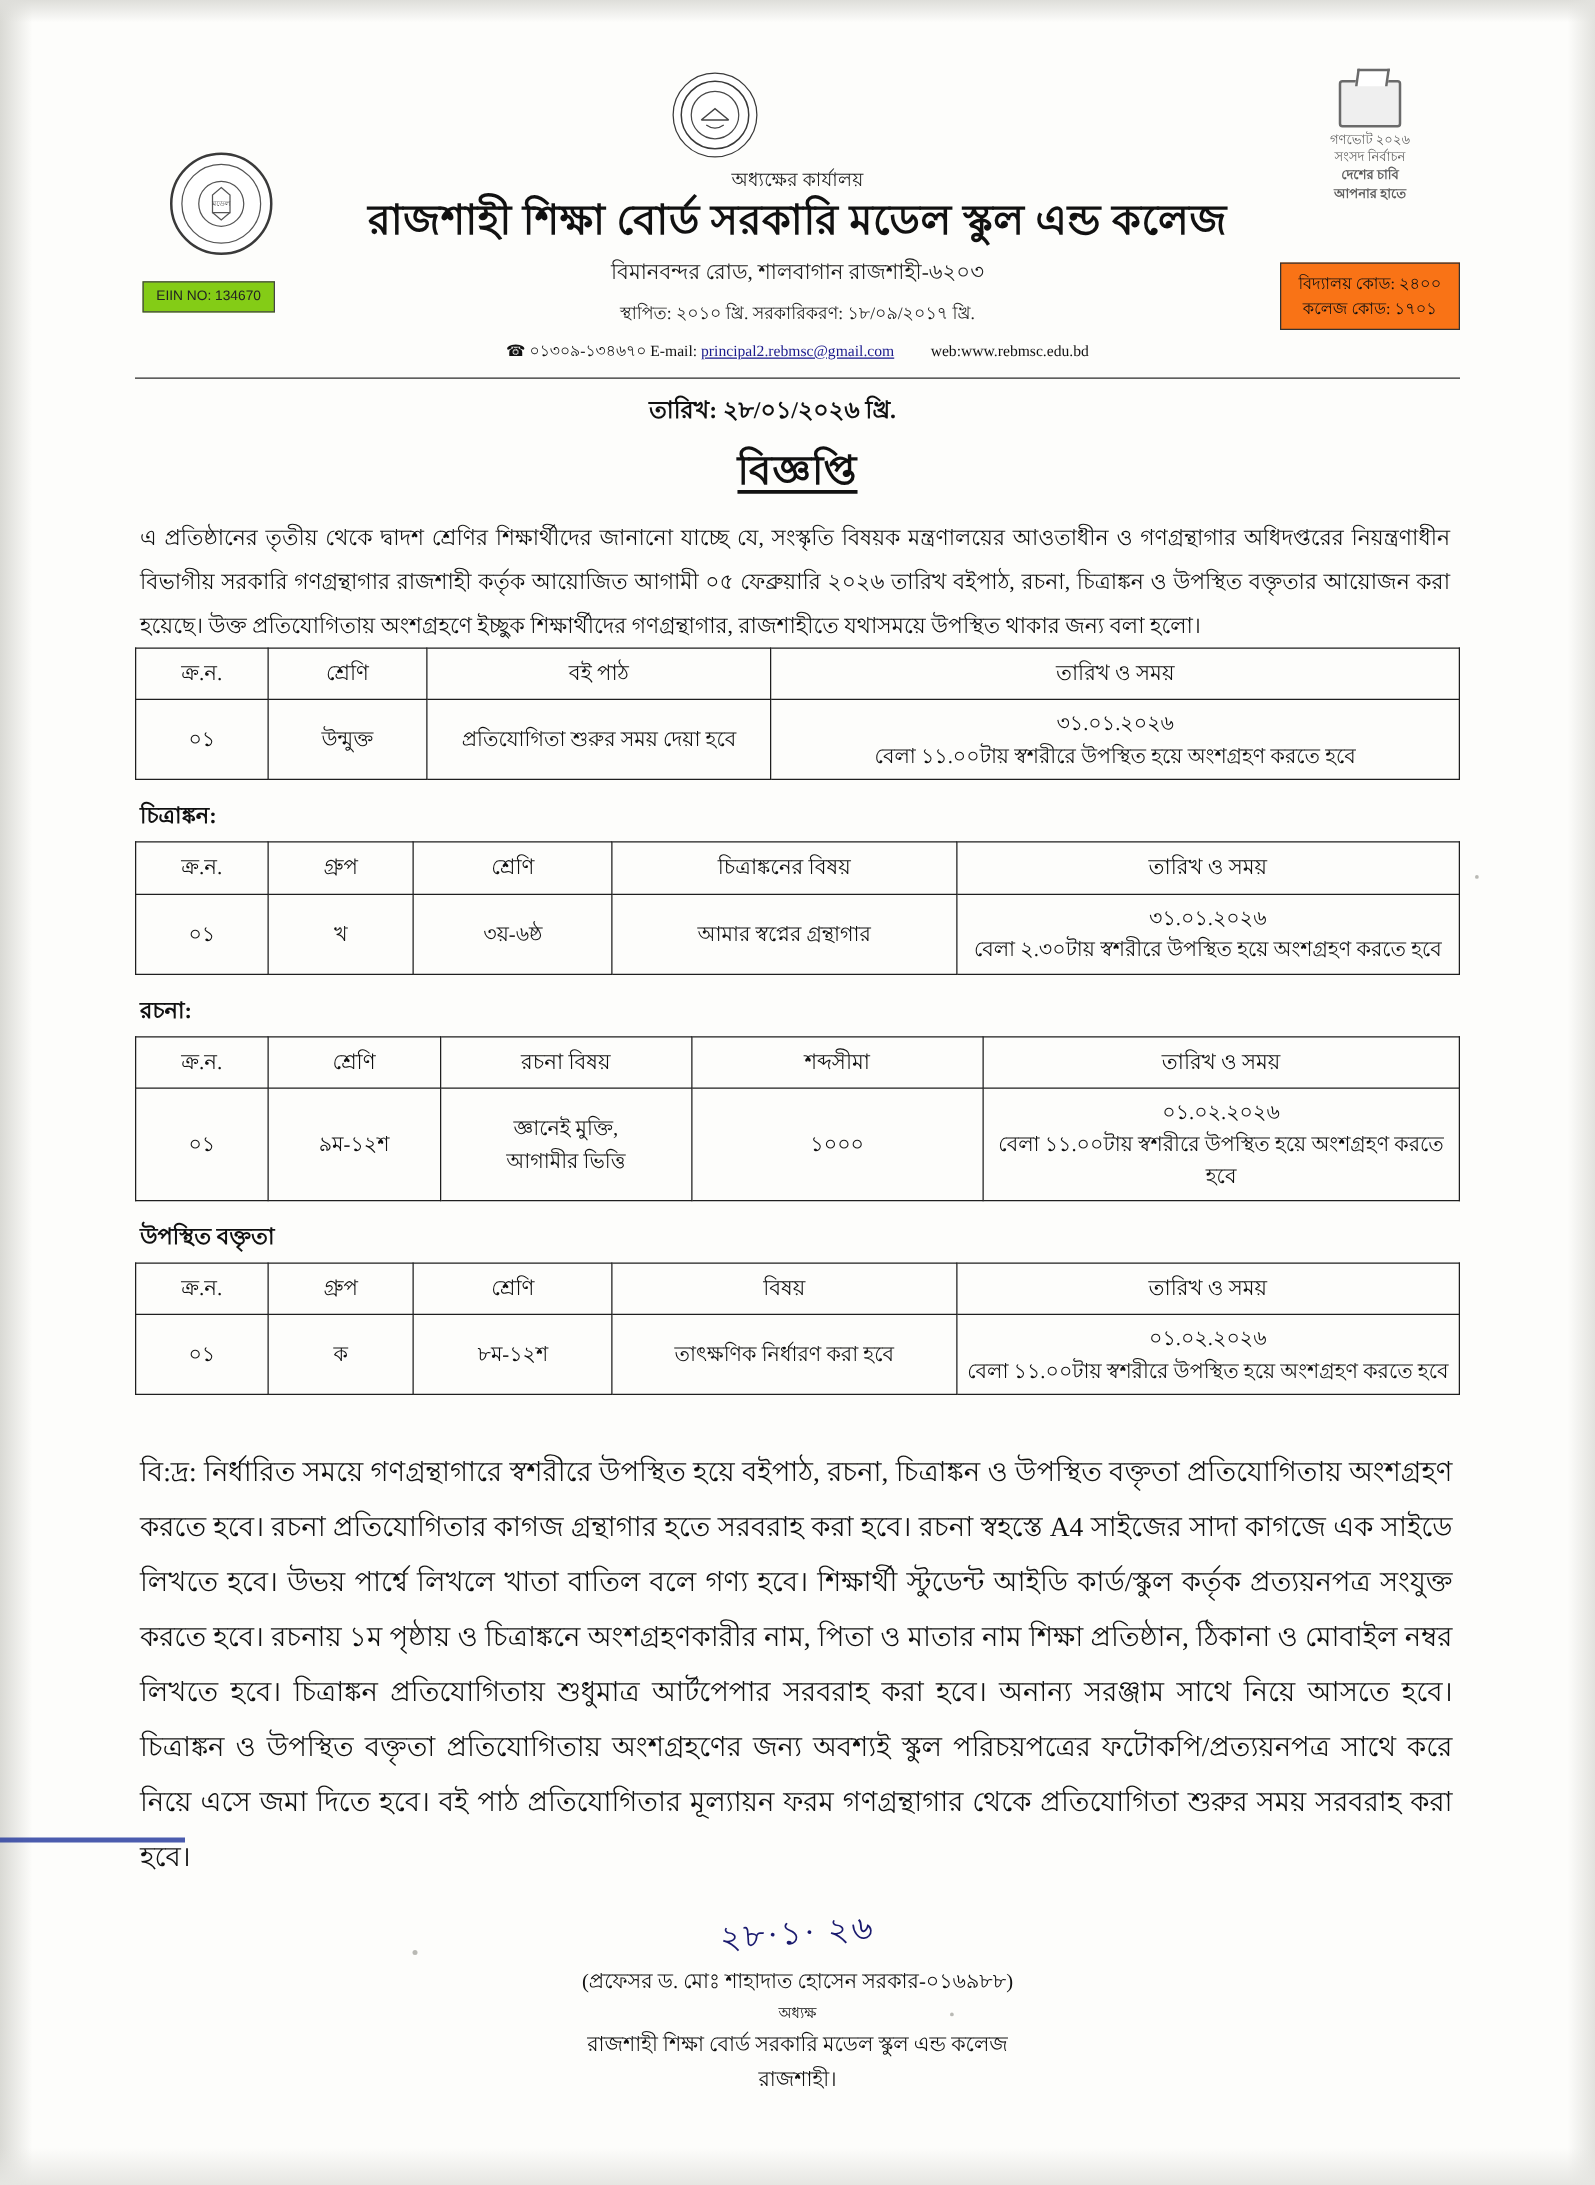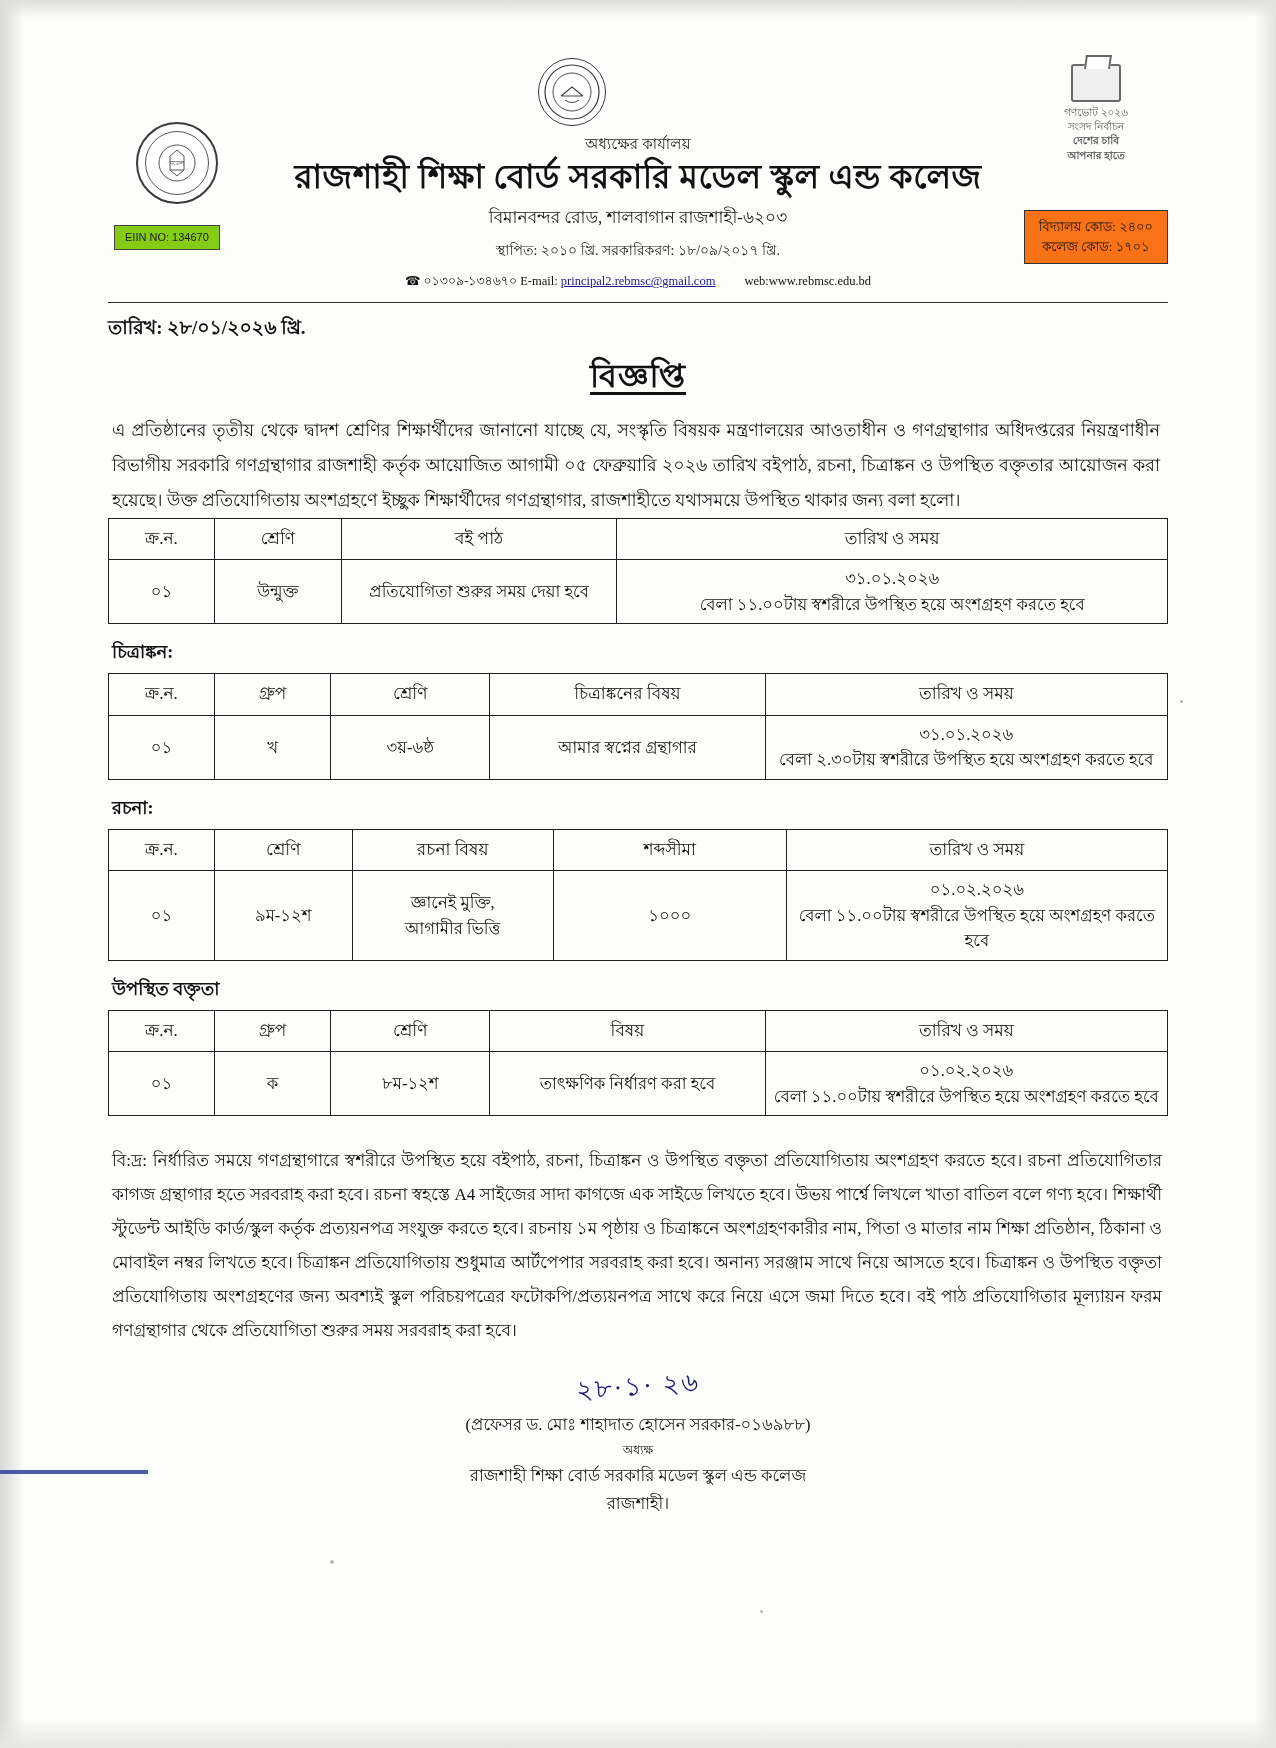--- a/index.html
+++ b/index.html
@@ -188,21 +188,21 @@
     line-height: 1.5;
     text-align: center;
     background: #f97316;
   }
   .hrule {
     border: none;
     border-top: 1.6px solid #2b2b2b;
     margin: 10px 0 0;
   }
   .date-line {
-    text-align: left;
+    text-align: center;
     font-size: 19px;
     font-weight: bold;
     margin-top: 10px;
     padding-right: 40px;
   }
   .notice-title {
     text-align: center;
     font-size: 32px;
     font-weight: bold;
     margin-top: 6px;
@@ -240,22 +240,22 @@
     line-height: 1.55;
   }
   table.t tr.head td {
     font-size: 17px;
     padding: 7px 6px;
   }
   .tbl-wrap { margin-bottom: 8px; }
 
   
   .note {
-    margin-top: 28px;
-    font-size: 17px;
+    margin-top: 40px;
+    font-size: 22px;
     line-height: 2.0;
     text-align: justify;
     padding: 0 6px 0 4px;
   }
 
   
   .sign-block {
     margin-top: 18px;
     text-align: center;
   }

